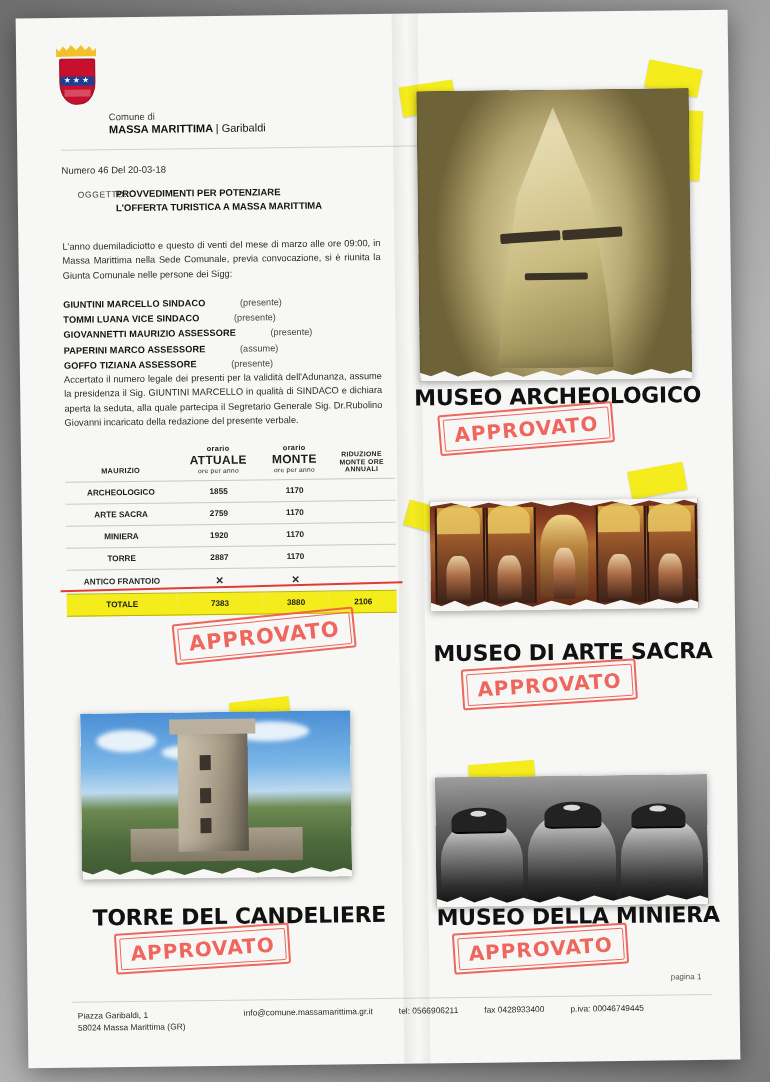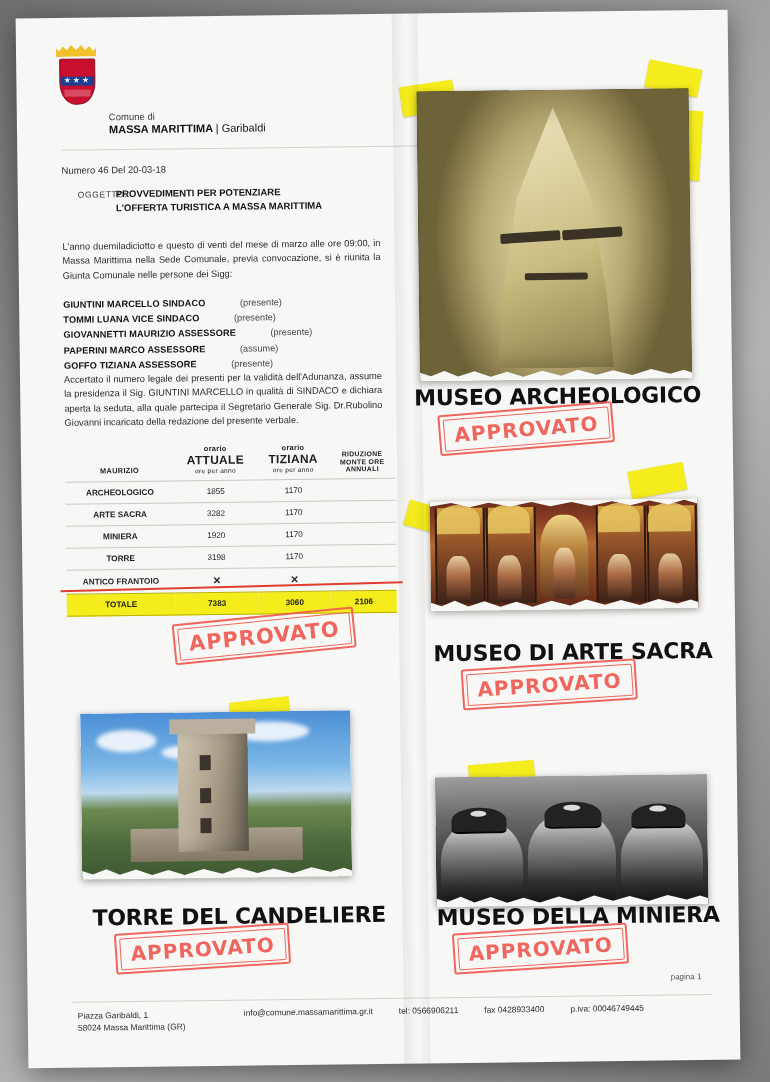--- a/index.html
+++ b/index.html
@@ -171,21 +171,21 @@
     padding: 0 2px 6px 2px;
     vertical-align: bottom;
     color: #1d1d1d;
   }
   .tbl th .lite { font-weight: normal; font-size: 6.6px; display: block; }
   .tbl th .cap { display: block; font-size: 12px; }
   .tbl td {
     text-align: center;
     padding: 6px 2px;
     border-top: 1px solid #c9c9c6;
-    font-weight: normal;
+    font-weight: bold;
     font-size: 8.2px;
   }
   .tbl td.lbl { font-weight: bold; }
   .tbl tr.strike td { color: #2b2b2b; }
   .tbl .xmark { color: #e03c31; font-weight: bold; font-size: 10px; }
   .tbl tr.total td {
     background: #f4ec1b;
     border-top: 1px solid #b9b200;
     border-bottom: 1px solid #b9b200;
     font-weight: bold;
@@ -484,65 +484,65 @@
       <thead>
         <tr>
           <th>MAURIZIO</th>
           <th>
             <span>orario</span>
             <span class="cap">ATTUALE</span>
             <span class="lite">ore per anno</span>
           </th>
           <th>
             <span>orario</span>
-            <span class="cap">TIZIANA</span>
+            <span class="cap">MONTE</span>
             <span class="lite">ore per anno</span>
           </th>
           <th>
             <span style="font-size:6.9px">RIDUZIONE</span>
             <span class="lite" style="font-weight:bold;font-size:6.9px">MONTE ORE</span>
             <span class="lite" style="font-weight:bold;font-size:6.9px">ANNUALI</span>
           </th>
         </tr>
       </thead>
       <tbody>
         <tr>
           <td class="lbl">ARCHEOLOGICO</td>
           <td>1855</td>
           <td>1170</td>
           <td></td>
         </tr>
         <tr>
           <td class="lbl">ARTE SACRA</td>
-          <td>3282</td>
+          <td>2759</td>
           <td>1170</td>
           <td></td>
         </tr>
         <tr>
           <td class="lbl">MINIERA</td>
           <td>1920</td>
           <td>1170</td>
           <td></td>
         </tr>
         <tr>
           <td class="lbl">TORRE</td>
-          <td>3198</td>
+          <td>2887</td>
           <td>1170</td>
           <td></td>
         </tr>
         <tr class="strike">
           <td class="lbl">ANTICO FRANTOIO</td>
           <td class="xmark">✕</td>
           <td class="xmark">✕</td>
           <td></td>
         </tr>
         <tr class="total">
           <td>TOTALE</td>
           <td>7383</td>
-          <td>3060</td>
+          <td>3880</td>
           <td>2106</td>
         </tr>
       </tbody>
     </table>
     <div class="strike-line"></div>
 
     <div class="stamp" style="left:150px; top:600px; font-size:21px; transform:rotate(-5deg);">
       <div class="inner">APPROVATO</div>
     </div>
 

